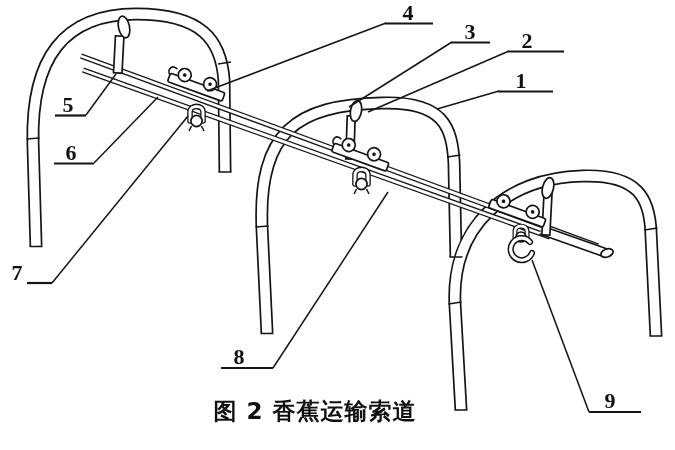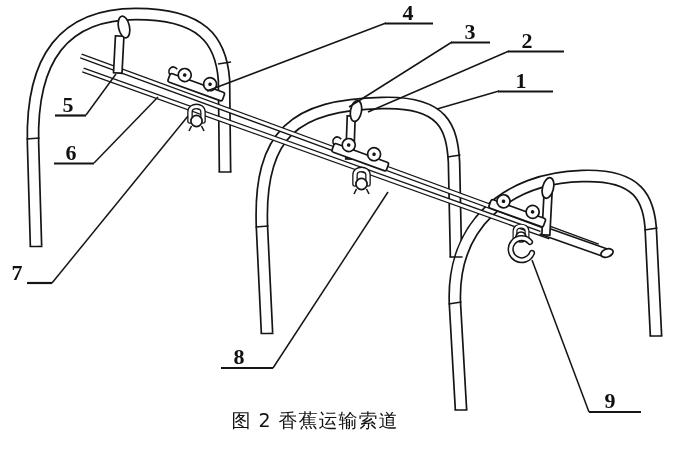--- a/index.html
+++ b/index.html
@@ -8,22 +8,22 @@
   svg{position:absolute;left:0;top:0;}
   .t-o{fill:none;stroke:#151515;stroke-linejoin:round;stroke-linecap:butt;}
   .t-i{fill:none;stroke:#ffffff;stroke-linejoin:round;stroke-linecap:butt;}
   .t-or{fill:none;stroke:#151515;stroke-linejoin:round;stroke-linecap:round;}
   .t-ir{fill:none;stroke:#ffffff;stroke-linejoin:round;stroke-linecap:round;}
   .ln{stroke:#151515;stroke-width:1.5;fill:none;}
   .ul{stroke:#151515;stroke-width:2.2;fill:none;}
   .wf{fill:#ffffff;stroke:#151515;stroke-width:1.7;}
   .dot{fill:#151515;stroke:none;}
   .num{font-family:"Liberation Serif", serif;font-size:22px;font-weight:bold;fill:#111111;}
-  .caption{position:absolute;top:408px;left:315px;transform:translateX(-50%);
-           font-family:"DejaVu Sans", sans-serif;font-size:19px;font-weight:normal;
+  .caption{position:absolute;top:396px;left:315px;transform:translateX(-50%);
+           font-family:"DejaVu Sans", sans-serif;font-size:23px;font-weight:bold;
            color:#111111;letter-spacing:1px;white-space:nowrap;}
 </style>
 </head>
 <body>
 
 <div class="stage">
 <svg width="675" height="450" viewBox="0 0 675 450">
 
   <g>
     <path class="t-o" stroke-width="13" d="M 36,246 L 33,143 C 31,58 64,14 136,14 C 202,14 221,40 224,80 L 225,172"></path>

